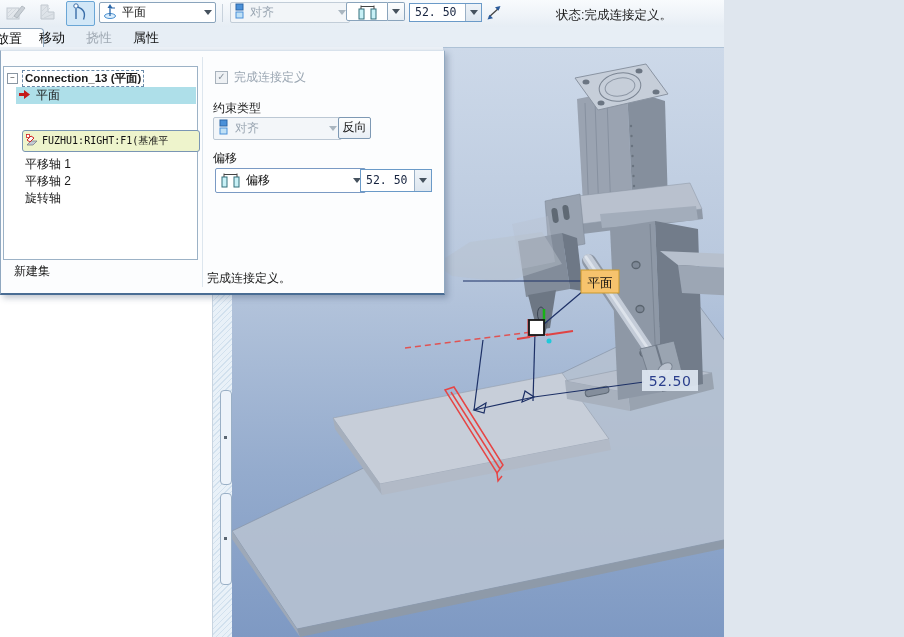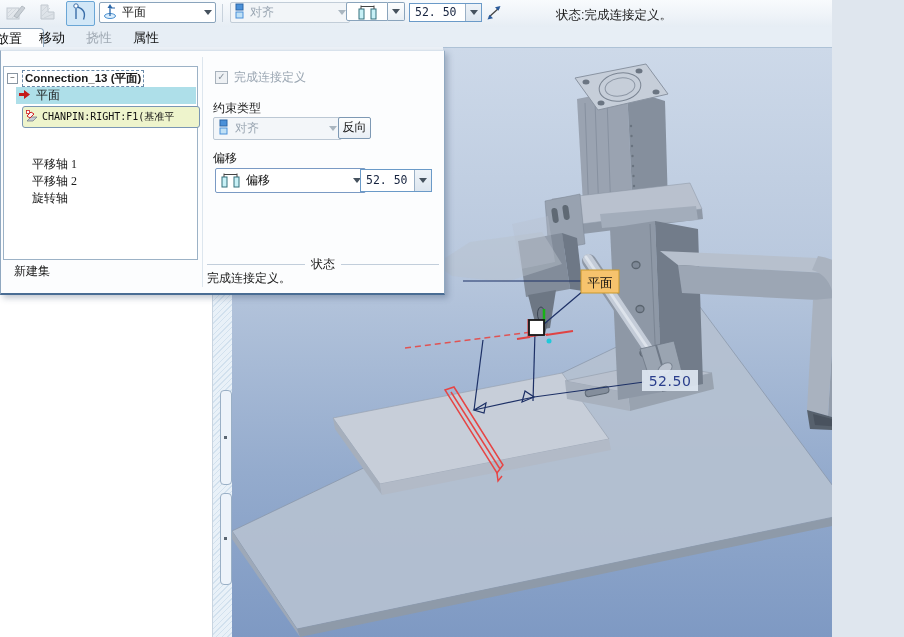--- a/index.html
+++ b/index.html
@@ -1,16 +1,16 @@
 <!DOCTYPE html>
 <html><head>
 <meta charset="utf-8">
 <style>
   html,body{margin:0;padding:0;background:#dfe6ee;}
-  #app{position:relative;width:832px;height:637px;overflow:hidden;
+  #app{position:relative;width:724px;height:637px;overflow:hidden;
        font-family:"Liberation Sans","DejaVu Sans",sans-serif;font-size:12px;color:#1a1a1a;}
 
   
   .toolbar{position:absolute;left:0;top:0;width:904px;height:27px;
            background:linear-gradient(180deg,#f8fbfd 0%,#eef3f8 60%,#e6edf4 100%);
            border-bottom:1px solid #c6d2de;}
   .tb-btn{position:absolute;top:1px;width:27px;height:23px;border:1px solid transparent;border-radius:2px;
           display:flex;align-items:center;justify-content:center;}
   .tb-btn.disabled{opacity:.55;}
   .tb-btn.selected{background:#d2e7f7;border-color:#6aa6d6;}
@@ -61,21 +61,21 @@
           box-shadow:3px 3px 6px rgba(50,70,100,.30);}
   .tree-box{position:absolute;left:2px;top:15px;width:193px;height:192px;border:1px solid #9cb2c6;background:#fff;}
   .row-root{position:absolute;left:3px;top:3px;display:flex;align-items:center;gap:4px;}
   .expander{width:9px;height:9px;border:1px solid #8a96a2;background:#fff;font-size:8px;line-height:7px;text-align:center;color:#333;}
   .root-label{font-size:11.5px;border:1px dashed #6a8aa8;padding:0 2px;white-space:nowrap;font-weight:bold;}
   .row-sel{position:absolute;left:12px;top:20px;width:178px;height:17px;background:#aedfe9;display:flex;align-items:center;gap:5px;padding-left:2px;}
   .row-sel .lbl{font-size:12px;}
   .chip{position:absolute;left:18px;width:172px;height:20px;background:#eef4cc;border:1px solid #7a96b4;border-radius:3px;
         display:flex;align-items:center;gap:3px;padding:0 2px;overflow:hidden;}
   .chip .txt{font-family:"DejaVu Sans Mono","Liberation Mono",monospace;font-size:10px;white-space:nowrap;color:#111;}
-  .axis{position:absolute;left:28px;font-size:12px;white-space:nowrap;font-family:Liberation Serif, serif;}
+  .axis{position:absolute;left:21px;font-size:12px;white-space:nowrap;}
   .new-set{position:absolute;left:13px;top:212px;font-size:12px;}
   .vdivider{position:absolute;left:201px;top:6px;bottom:6px;width:1px;background:#dde6ee;}
 
   .cb-row{position:absolute;left:214px;top:18px;display:flex;align-items:center;gap:6px;color:#9aa6b2;}
   .checkbox{width:11px;height:11px;border:1px solid #a8b2bc;background:#eef1f4;font-size:10px;line-height:10px;text-align:center;color:#8a949e;}
   .sec-label{position:absolute;left:212px;font-size:12px;color:#1a1a1a;}
   .dd{position:absolute;height:21px;border:1px solid #bcc8d4;background:#f3f6f9;border-radius:2px;
       display:flex;align-items:center;gap:5px;padding:0 4px;color:#9aa6b2;}
   .dd.enabled{background:#fff;border-color:#7a9ac4;color:#111;}
   .flip-btn{position:absolute;left:337px;top:66px;width:31px;height:20px;border:1px solid #7e99b4;border-radius:2px;
@@ -334,29 +334,29 @@
         <span class="root-label">Connection_13 (平面)</span>
       </div>
       <div class="row-sel">
         <span>
           <svg width="13" height="11">
               <path d="M1,4 h5 V1 l6,4.5 -6,4.5 V7 H1 z" fill="#c41a1a"></path>
             </svg>
         </span>
         <span class="lbl">平面</span>
       </div>
-      <div class="chip" style="top:39px">
+      <div class="chip" style="top:63px">
         <span>
           <svg width="14" height="14">
               <polygon points="2,12 6,8 12,8 8,12" fill="#c6ccd4" stroke="#6a747e" stroke-width="0.7"></polygon>
           <polygon points="2,7 6,3 9,5 5,9" fill="#f7f8f9" stroke="#d02020"></polygon>
           <rect x="1.5" y="1.5" width="3" height="3" fill="#fff" stroke="#d02020" stroke-width="0.8"></rect>
             </svg>
         </span>
-        <span class="txt">CHANPIN:RIGHT:F1(基准平</span>
+        <span class="txt">FUZHU1:RIGHT:F1(基准平</span>
       </div>
       <div class="axis" style="top:89px">平移轴 1</div>
       <div class="axis" style="top:106px">平移轴 2</div>
       <div class="axis" style="top:123px">旋转轴</div>
     </div>
 
     <div class="new-set">新建集</div>
     <div class="vdivider"></div>
 
     <div class="cb-row">
@@ -392,21 +392,16 @@
       <span class="caret"></span>
     </div>
 
     <div class="combo">
       <span class="val">52. 50</span>
       <span class="btn">
           <span class="caret"></span>
         </span>
     </div>
 
-    <div class="status-sep">
-      <span class="line"></span>
-      <span>状态</span>
-      <span class="line"></span>
-    </div>
     <div class="status-msg">完成连接定义。</div>
   </div>
 
 </div>
 
 </body></html>

